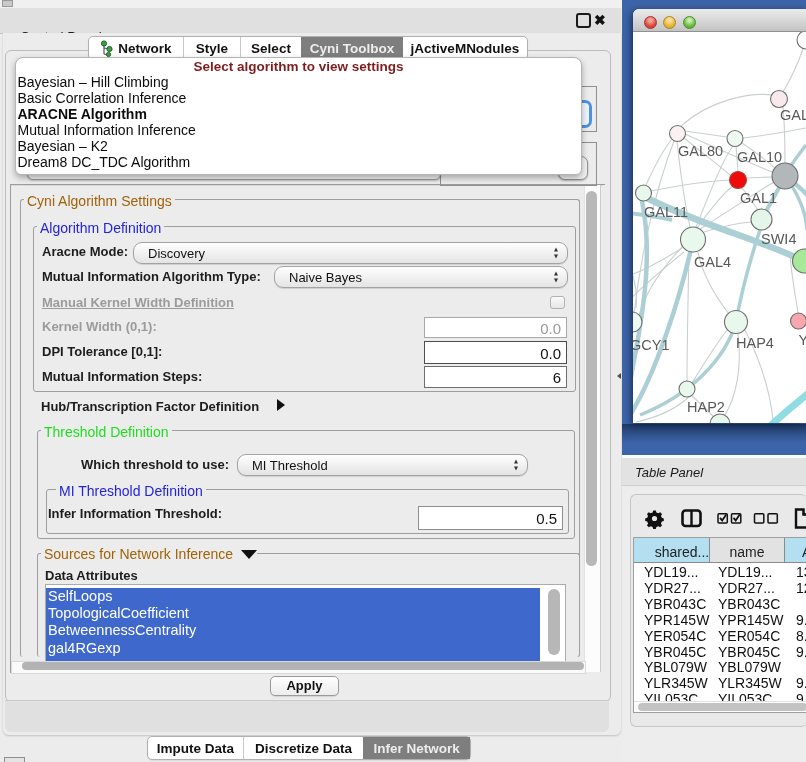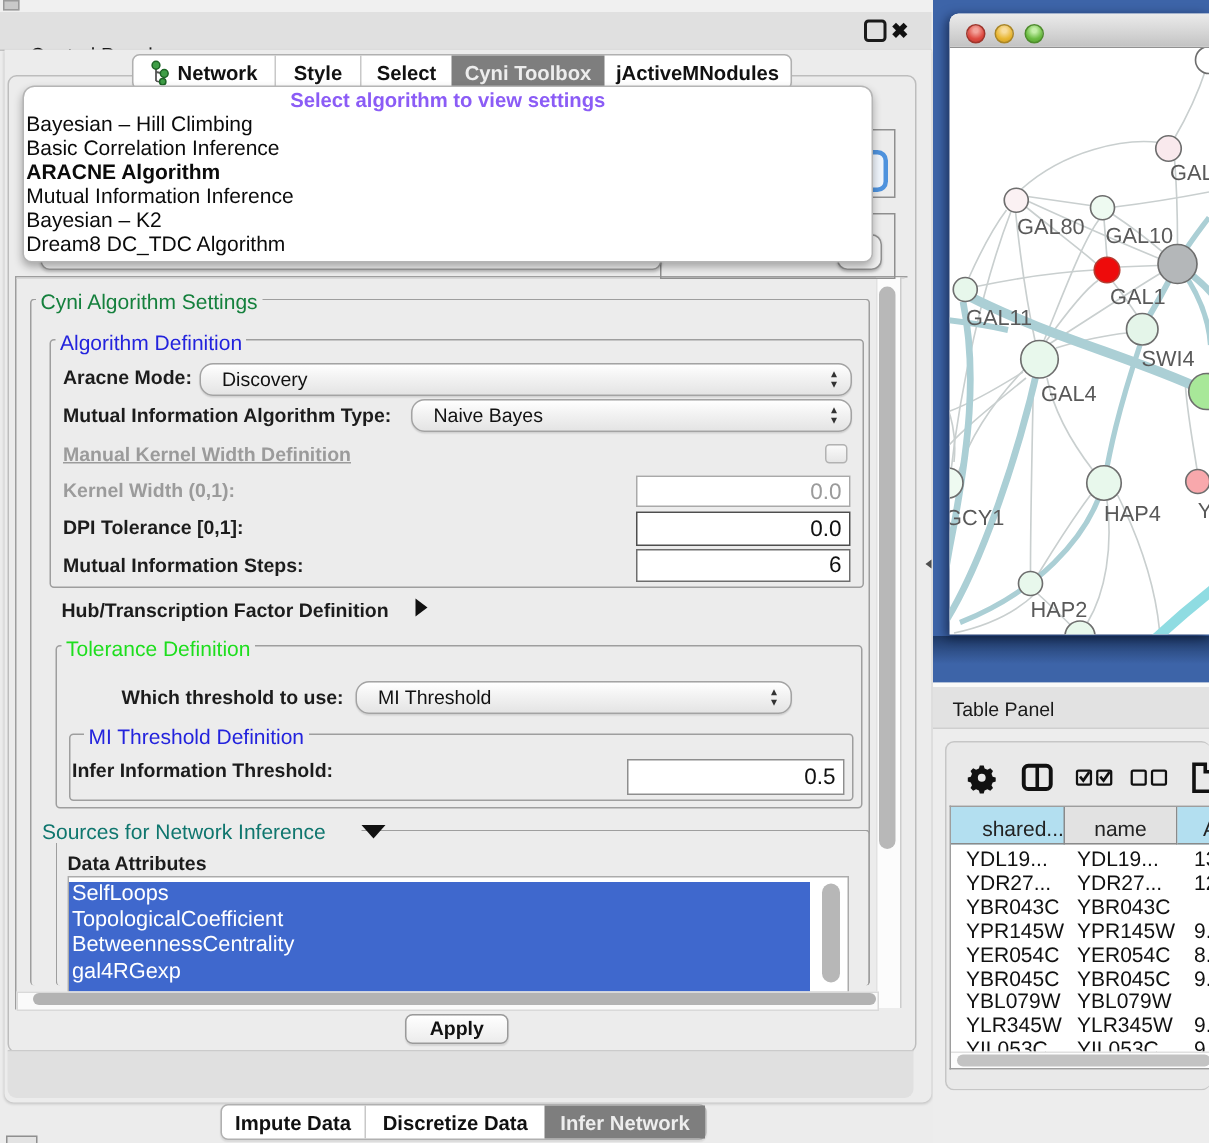--- a/index.html
+++ b/index.html
@@ -48,21 +48,21 @@
   <div class="tab sep" style="width:56px;">Style</div>
   <div class="tab sep" style="width:60px;">Select</div>
   <div class="tab sel" style="width:102px;">Cyni Toolbox</div>
   <div class="tab" style="width:124px;">jActiveMNodules</div>
 </div>
 
 <div class="abs" style="left:10px;top:184px;width:594px;height:488px;border-top:1px solid #9d9d9d;border-left:1px solid #9d9d9d;background:#ececec;"></div>
 <div class="abs" style="left:11px;top:185px;width:592px;height:2px;border-top:1px solid #d8d8d8;"></div>
 
 <div class="grp" style="left:20px;top:199px;width:558px;height:457px;border-bottom:none;"></div>
-<div class="gt" style="left:24px;top:193px;color:#15803d;">Cyni Algorithm Settings</div>
+<div class="gt" style="left:24px;top:193px;color:#a16207;">Cyni Algorithm Settings</div>
 
 <div class="grp" style="left:33px;top:226px;width:541px;height:164px;"></div>
 <div class="gt" style="left:37px;top:220px;color:#2323dd;">Algorithm Definition</div>
 
 <div class="lbl abs" style="left:42px;top:244px;">Aracne Mode:</div>
 <div class="combo" style="left:133px;top:242px;width:433px;height:20px;">
     <span class="ct">Discovery</span>
     <span class="spin"></span>
   </div>
 
@@ -87,37 +87,37 @@
 
 <div class="lbl abs" style="left:42px;top:369px;">Mutual Information Steps:</div>
 <div class="inp" style="left:424px;top:366px;width:141px;height:20px;border:1px solid #6e6e6e;">
     <span>6</span>
   </div>
 
 <div class="lbl abs" style="left:41px;top:399px;">Hub/Transcription Factor Definition</div>
 <div class="abs" style="left:277px;top:399px;width:0;height:0;border-top:6px solid transparent;border-bottom:6px solid transparent;border-left:8px solid #111;"></div>
 
 <div class="grp" style="left:37px;top:430px;width:536px;height:107px;"></div>
-<div class="gt" style="left:41px;top:424px;color:#1ede1e;">Tolerance Definition</div>
+<div class="gt" style="left:41px;top:424px;color:#1ede1e;">Threshold Definition</div>
 
 <div class="lbl abs" style="left:81px;top:457px;width:148px;text-align:right;">Which threshold to use:</div>
 <div class="combo" style="left:237px;top:454px;width:289px;height:20px;">
     <span class="ct">MI Threshold</span>
     <span class="spin"></span>
   </div>
 
 <div class="grp" style="left:46px;top:489px;width:521px;height:43px;"></div>
 <div class="gt" style="left:56px;top:483px;color:#2323dd;">MI Threshold Definition</div>
 <div class="lbl abs" style="left:48px;top:506px;">Infer Information Threshold:</div>
 <div class="inp" style="left:418px;top:506px;width:143px;height:22px;border:1px solid #8e8e8e;">
     <span>0.5</span>
   </div>
 
 <div class="grp" style="left:37px;top:553px;width:541px;height:103px;border-bottom:none;"></div>
-<div class="gt" style="left:25px;top:546px;color:#0f766e;padding-right:24px;">Sources for Network Inference</div>
+<div class="gt" style="left:41px;top:546px;color:#a16207;padding-right:24px;">Sources for Network Inference</div>
 <div class="abs" style="left:241px;top:550px;width:0;height:0;border-left:8px solid transparent;border-right:8px solid transparent;border-top:9px solid #111;"></div>
 <div class="lbl abs" style="left:45px;top:568px;">Data Attributes</div>
 
 <div class="abs" style="left:45px;top:584px;width:519px;height:76px;border:1px solid #ababab;background:#fff;overflow:hidden;">
   <div class="abs" style="left:0px;top:3px;width:494px;height:80px;background:#3f68cd;"></div>
   <div class="abs" style="left:2px;top:3px;font-size:14.5px;color:#fff;line-height:17.2px;">SelfLoops<br>TopologicalCoefficient<br>BetweennessCentrality<br>gal4RGexp</div>
   <div class="abs" style="left:502px;top:4px;width:12px;height:66px;background:#b7b7b7;border-radius:6px;"></div>
 </div>
 
 <div class="abs" style="left:584px;top:185px;width:15px;height:487px;background:#fcfcfc;border-left:1px solid #e2e2e2;"></div>
@@ -137,21 +137,21 @@
   <div class="tab sel" style="width:107px;">Infer Network</div>
 </div>
 
 <div class="abs" style="left:440px;top:86px;width:155px;height:44px;border:1px solid #8f8f8f;"></div>
 <div class="abs" style="left:574px;top:100px;width:12px;height:22px;border:3px solid #4e92dd;border-radius:7px;background:#eef4fb;"></div>
 <div class="abs" style="left:440px;top:142px;width:155px;height:42px;border:1px solid #8f8f8f;"></div>
 <div class="abs" style="left:558px;top:156px;width:28px;height:22px;border:1px solid #909090;border-radius:7px;background:#f2f2f2;box-shadow:0 1px 2px rgba(0,0,0,.25);"></div>
 <div class="abs" style="left:27px;top:158px;width:412px;height:20px;border:1px solid #9a9a9a;border-radius:6px;background:#f1f1f1;box-shadow:0 1px 2px rgba(0,0,0,.2);"></div>
 
 <div class="abs" style="left:15px;top:57px;width:565px;height:116px;background:#fff;border:1px solid #b5b5b5;border-radius:8px 8px 6px 6px;box-shadow:0 3px 6px rgba(0,0,0,.3);z-index:50;">
-  <div style="text-align:center;font-size:13.5px;color:#8b5cf6;font-weight:bold;margin-top:2px;line-height:13px;height:13px;">Select algorithm to view settings</div>
+  <div style="text-align:center;font-size:13.5px;color:#7f1d1d;font-weight:bold;margin-top:2px;line-height:13px;height:13px;">Select algorithm to view settings</div>
   <div style="font-size:14px;color:#0b0b0b;line-height:16px;margin:1px 0 0 1.5px;">
     Bayesian – Hill Climbing<br>
     Basic Correlation Inference<br>
     <b>ARACNE Algorithm</b><br>
     Mutual Information Inference<br>
     Bayesian – K2<br>
     Dream8 DC_TDC Algorithm
   </div>
 </div>
 
@@ -242,21 +242,21 @@
       <text x="694" y="267">GAL4</text>
       <text x="630" y="350">GCY1</text>
       <text x="736" y="347.5">HAP4</text>
       <text x="798.5" y="345">YM</text>
       <text x="687" y="411.5">HAP2</text>
     </g>
   </svg>
 </div>
 
 <div class="abs" style="left:622px;top:458px;width:184px;height:27px;background:#e2e2e2;border-bottom:1px solid #cfcfcf;"></div>
-<div class="abs" style="left:635px;top:465px;font-size:13px;color:#1a1a1a;">Table Panel</div>
+<div class="abs" style="left:635px;top:465px;font-size:13px;color:#1a1a1a;font-style:italic;">Table Panel</div>
 <div class="abs" style="left:622px;top:486px;width:184px;height:276px;background:#ededed;"></div>
 
 <div class="abs" style="left:630px;top:494px;width:176px;height:231px;background:#e9e9e9;border:1px solid #c6c6c6;border-radius:6px;border-right:none;"></div>
 
 <svg class="abs" style="left:640px;top:505px;" width="166" height="25" viewBox="0 0 166 25">
   <path d="M13.2 5.4 l2.6 0 0.6 2 1.9 0.8 1.9-1 1.8 1.8 -1 1.9 0.8 1.9 2 0.6 0 2.6 -2 0.6 -0.8 1.9 1 1.9 -1.8 1.8 -1.9-1 -1.9 0.8 -0.6 2 -2.6 0 -0.6-2 -1.9-0.8 -1.9 1 -1.8-1.8 1-1.9 -0.8-1.9 -2-0.6 0-2.6 2-0.6 0.8-1.9 -1-1.9 1.8-1.8 1.9 1 1.9-0.8 z" fill="#111"></path>
   <circle cx="14.5" cy="13.5" r="2.6" fill="#e9e9e9"></circle>
   <rect x="42.5" y="5.5" width="18" height="15.5" rx="3" fill="none" stroke="#111" stroke-width="2.6"></rect>
   <line x1="51.5" y1="5" x2="51.5" y2="21" stroke="#111" stroke-width="2.4"></line>
   <g fill="none" stroke="#111" stroke-width="1.5">

